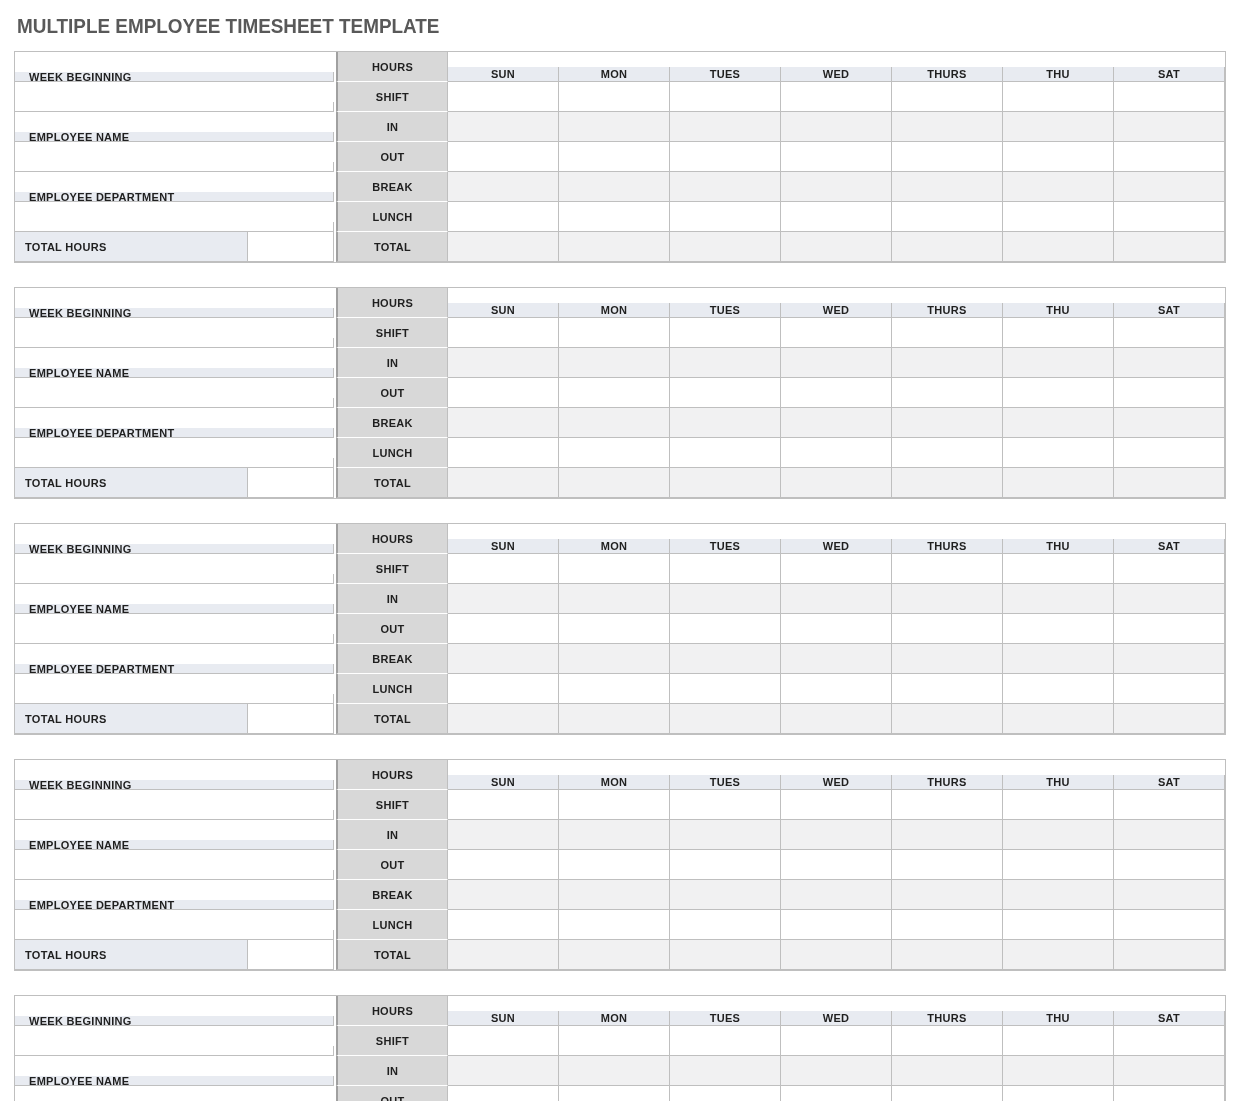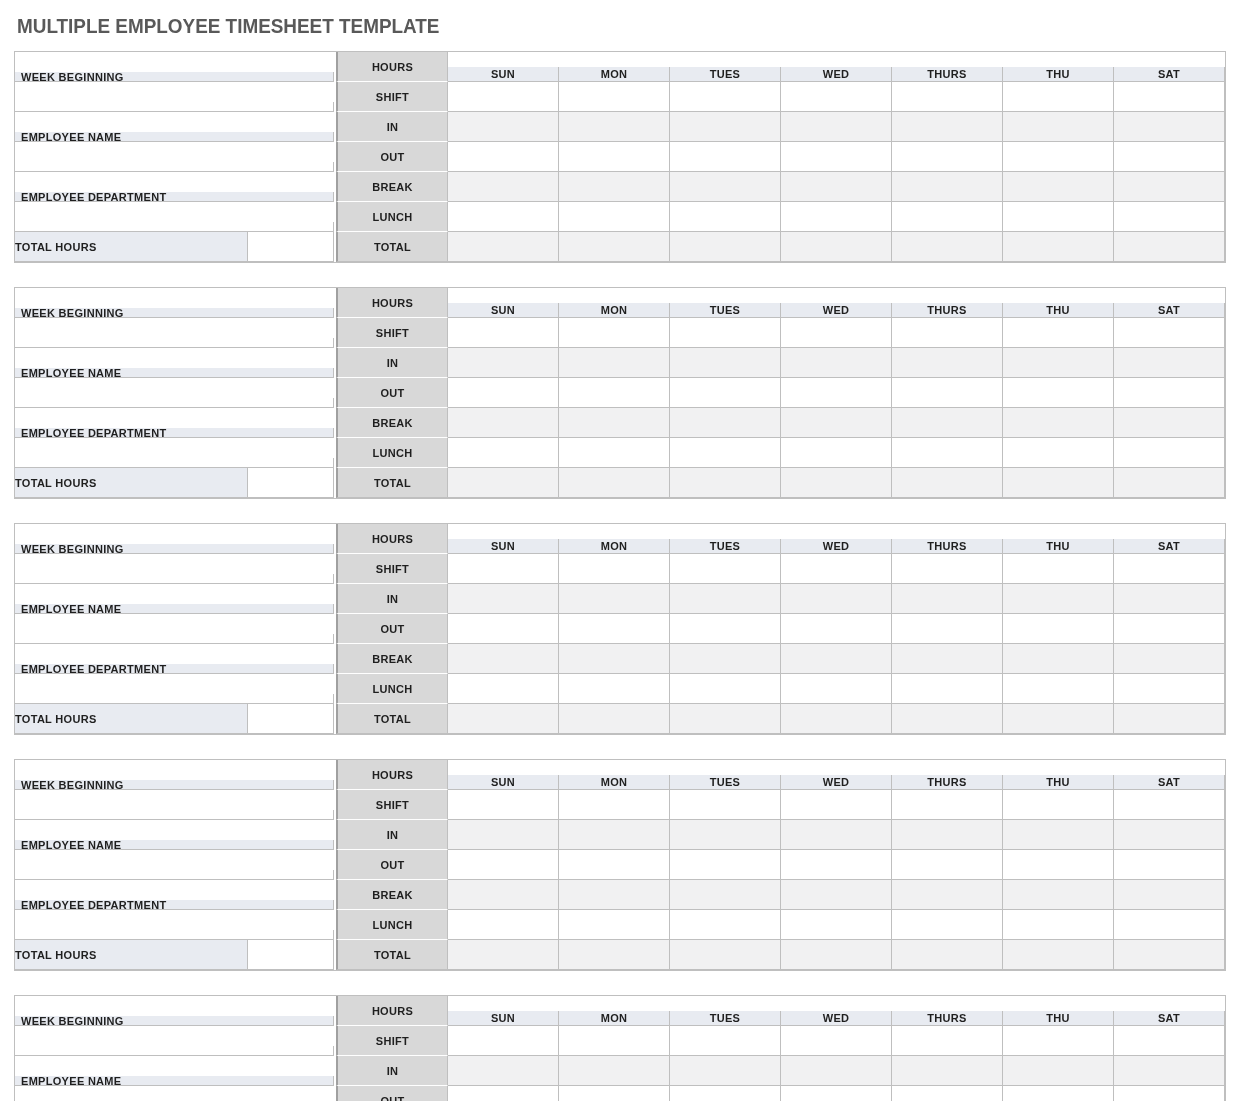--- a/index.html
+++ b/index.html
@@ -47,30 +47,31 @@
     font-weight: bold;
     letter-spacing: 0.3px;
     color: var(--label-text, #1f1f1f);
     overflow: hidden;
   }
 
   
   .left {
     grid-column: 1 / 3;
     justify-content: flex-start;
-    padding-left: 6px;
+    padding-left: 14px;
     margin-top: 20px;
   }
   .lblue { background: var(--accent-header-bg, #e8ebf1); }
   .blank { background: #ffffff; }
 
   
   .tlabel {
     grid-column: 1 / 2;
     justify-content: flex-start;
+    padding-left: 10px;
     background: var(--accent-header-bg, #e8ebf1);
   }
   .tinput { grid-column: 2 / 3; background: #ffffff; }
 
   
   .spacer {
     background: #ffffff;
     border-right: none;
     border-bottom: none;
   }

